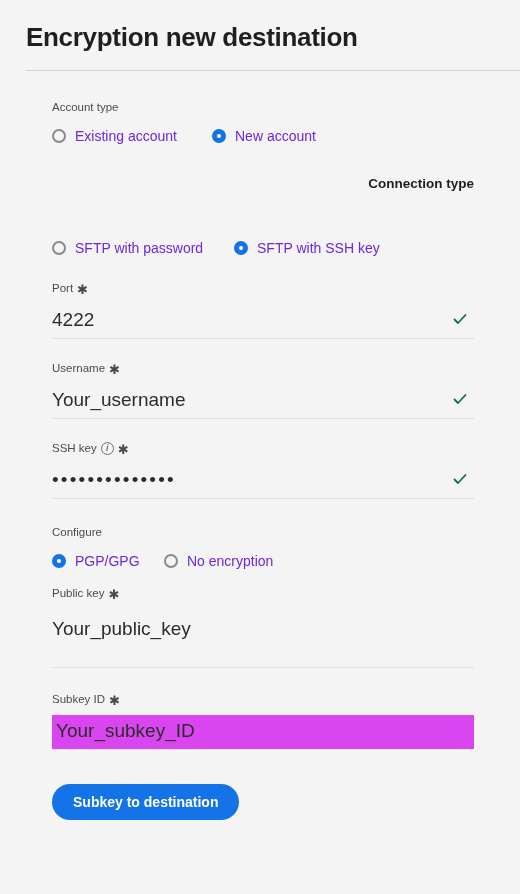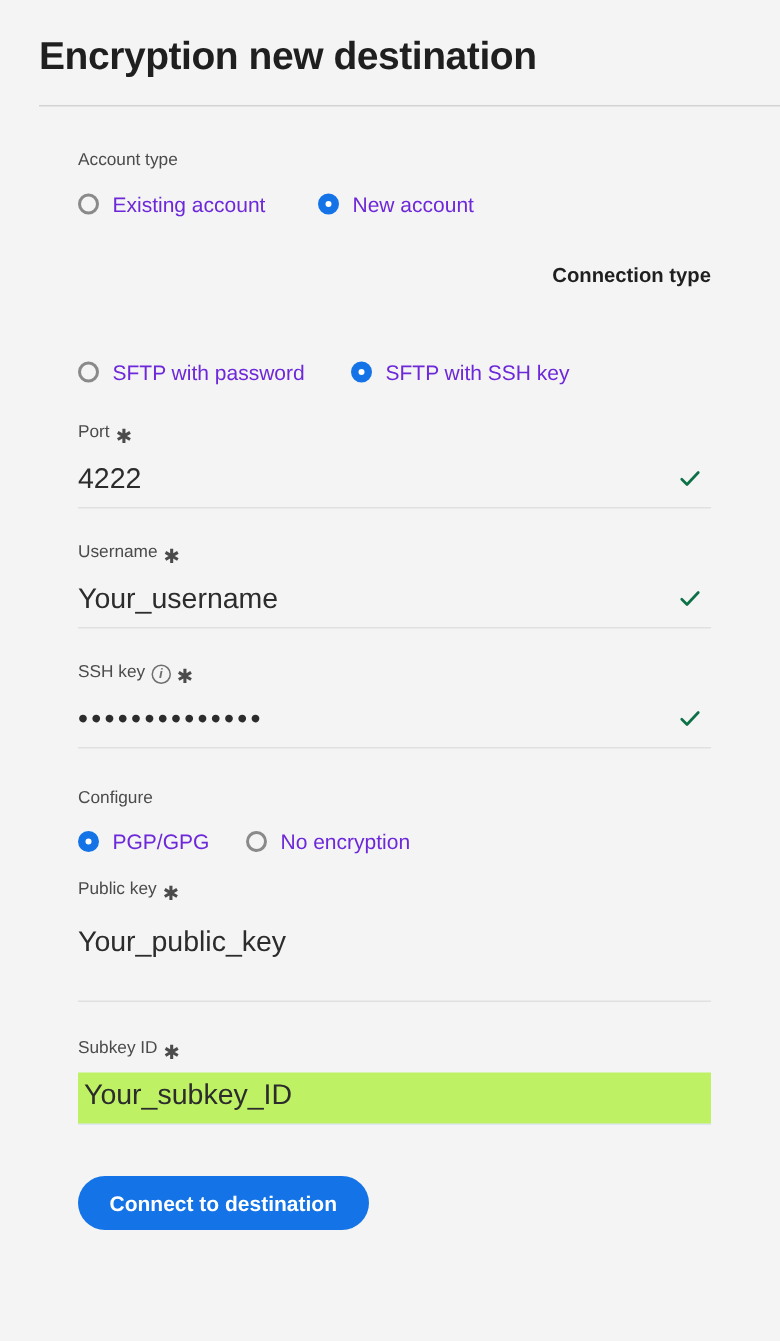--- a/index.html
+++ b/index.html
@@ -45,21 +45,21 @@
     left: 52px;
     top: 100px;
     width: 422px;
   }
 
   .field-label {
     font-size: 11.5px;
     color: #4b4b4b;
     line-height: 15px;
     display: flex;
-    align-items: flex-end;
+    align-items: center;
     gap: 4px;
     white-space: nowrap;
   }
   .required-star {
     font-size: 13px;
     line-height: 13px;
     color: #4b4b4b;
     position: relative;
     top: 1px;
   }
@@ -145,21 +145,21 @@
     color: #2c2c2c;
     line-height: 20px;
   }
 
   .textarea-field .value {
     min-height: 56px;
     padding-top: 8px;
   }
 
   .highlight-field {
-    background: #bef264;
+    background: #d946ef;
   }
   .highlight-field .value {
     padding-left: 4px;
   }
   .highlight-field .underline {
     background: #dfe6f6;
   }
 
   
   .info-icon {
@@ -347,15 +347,15 @@
   </div>
   <div class="sp-8"></div>
   <div class="textfield highlight-field">
     <div class="value">Your_subkey_ID</div>
     <div class="underline"></div>
   </div>
 
   <div class="sp-34"></div>
 
   
-  <button class="cta-button">Connect to destination</button>
+  <button class="cta-button">Subkey to destination</button>
 
 </div>
 
 </body></html>

